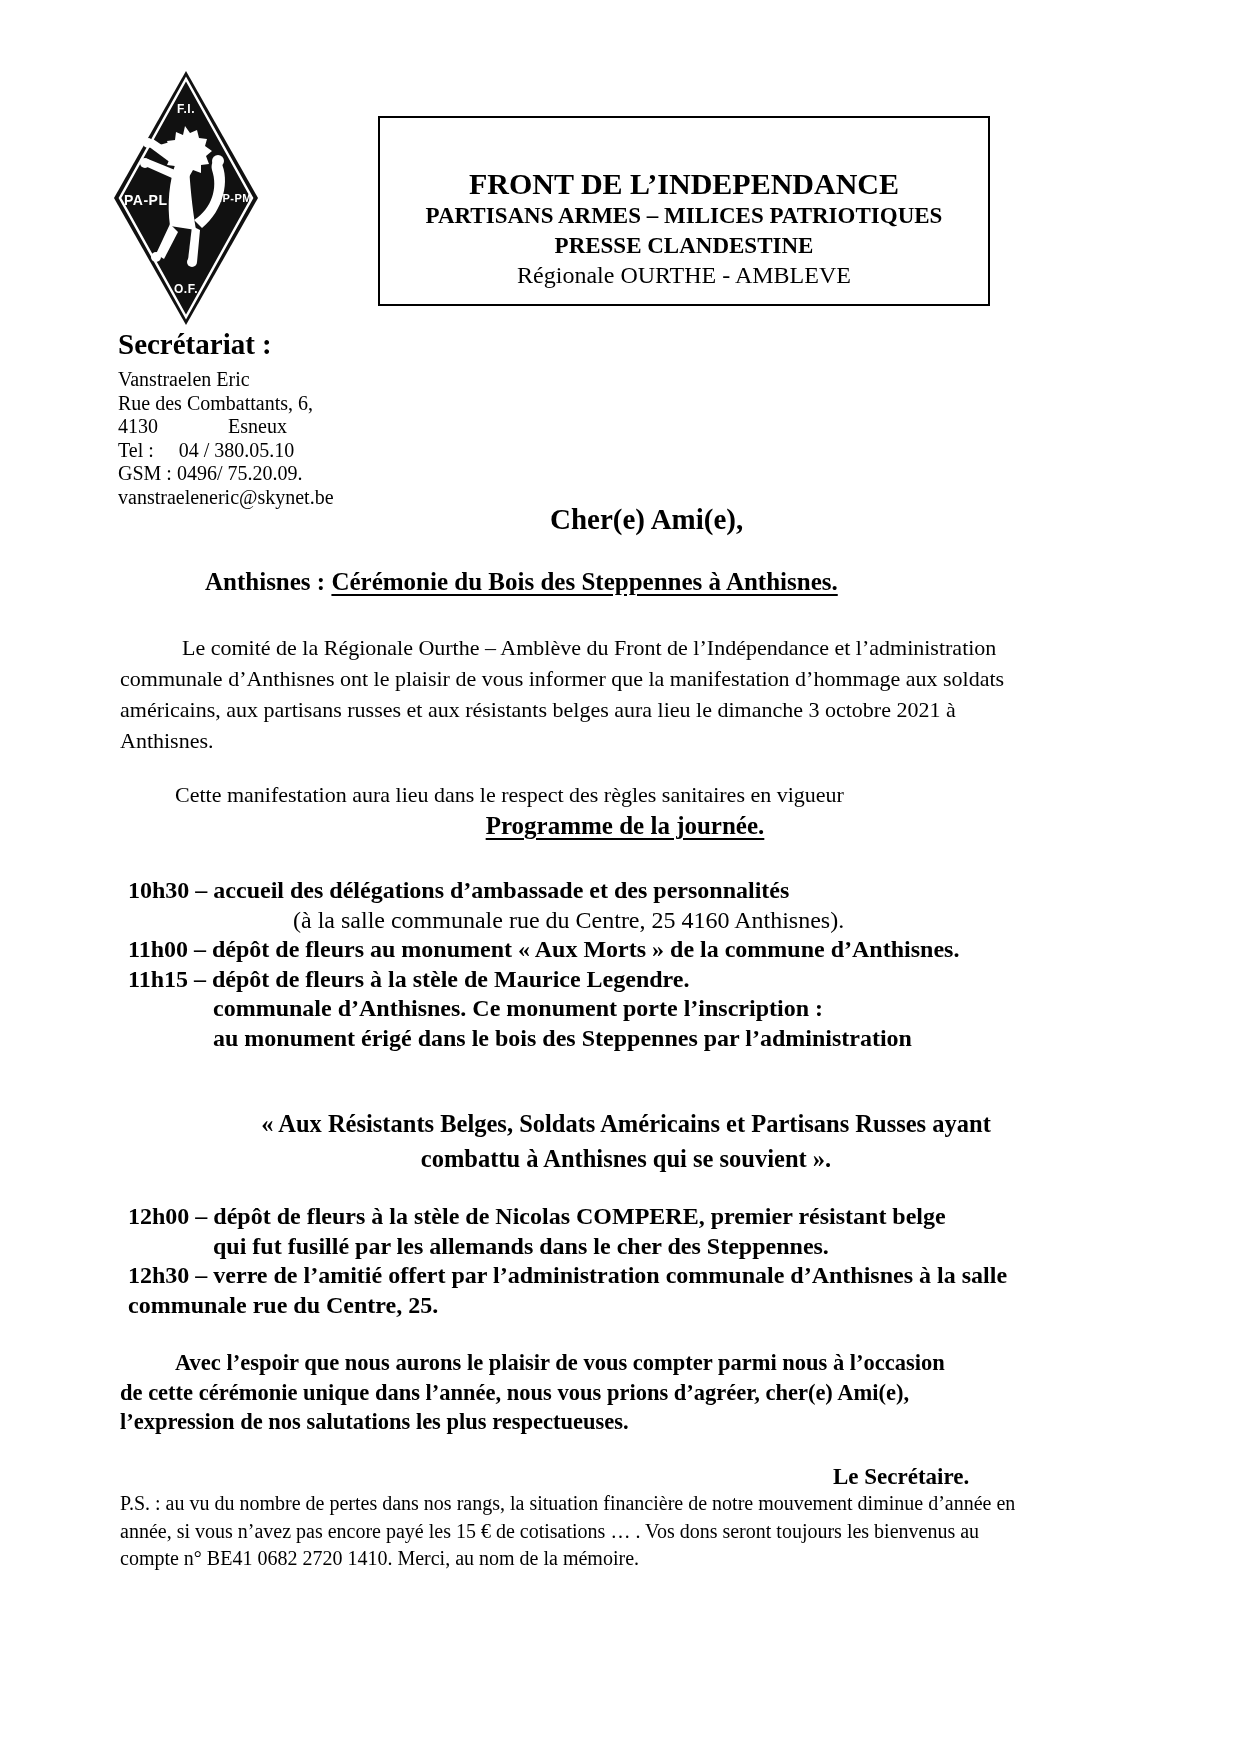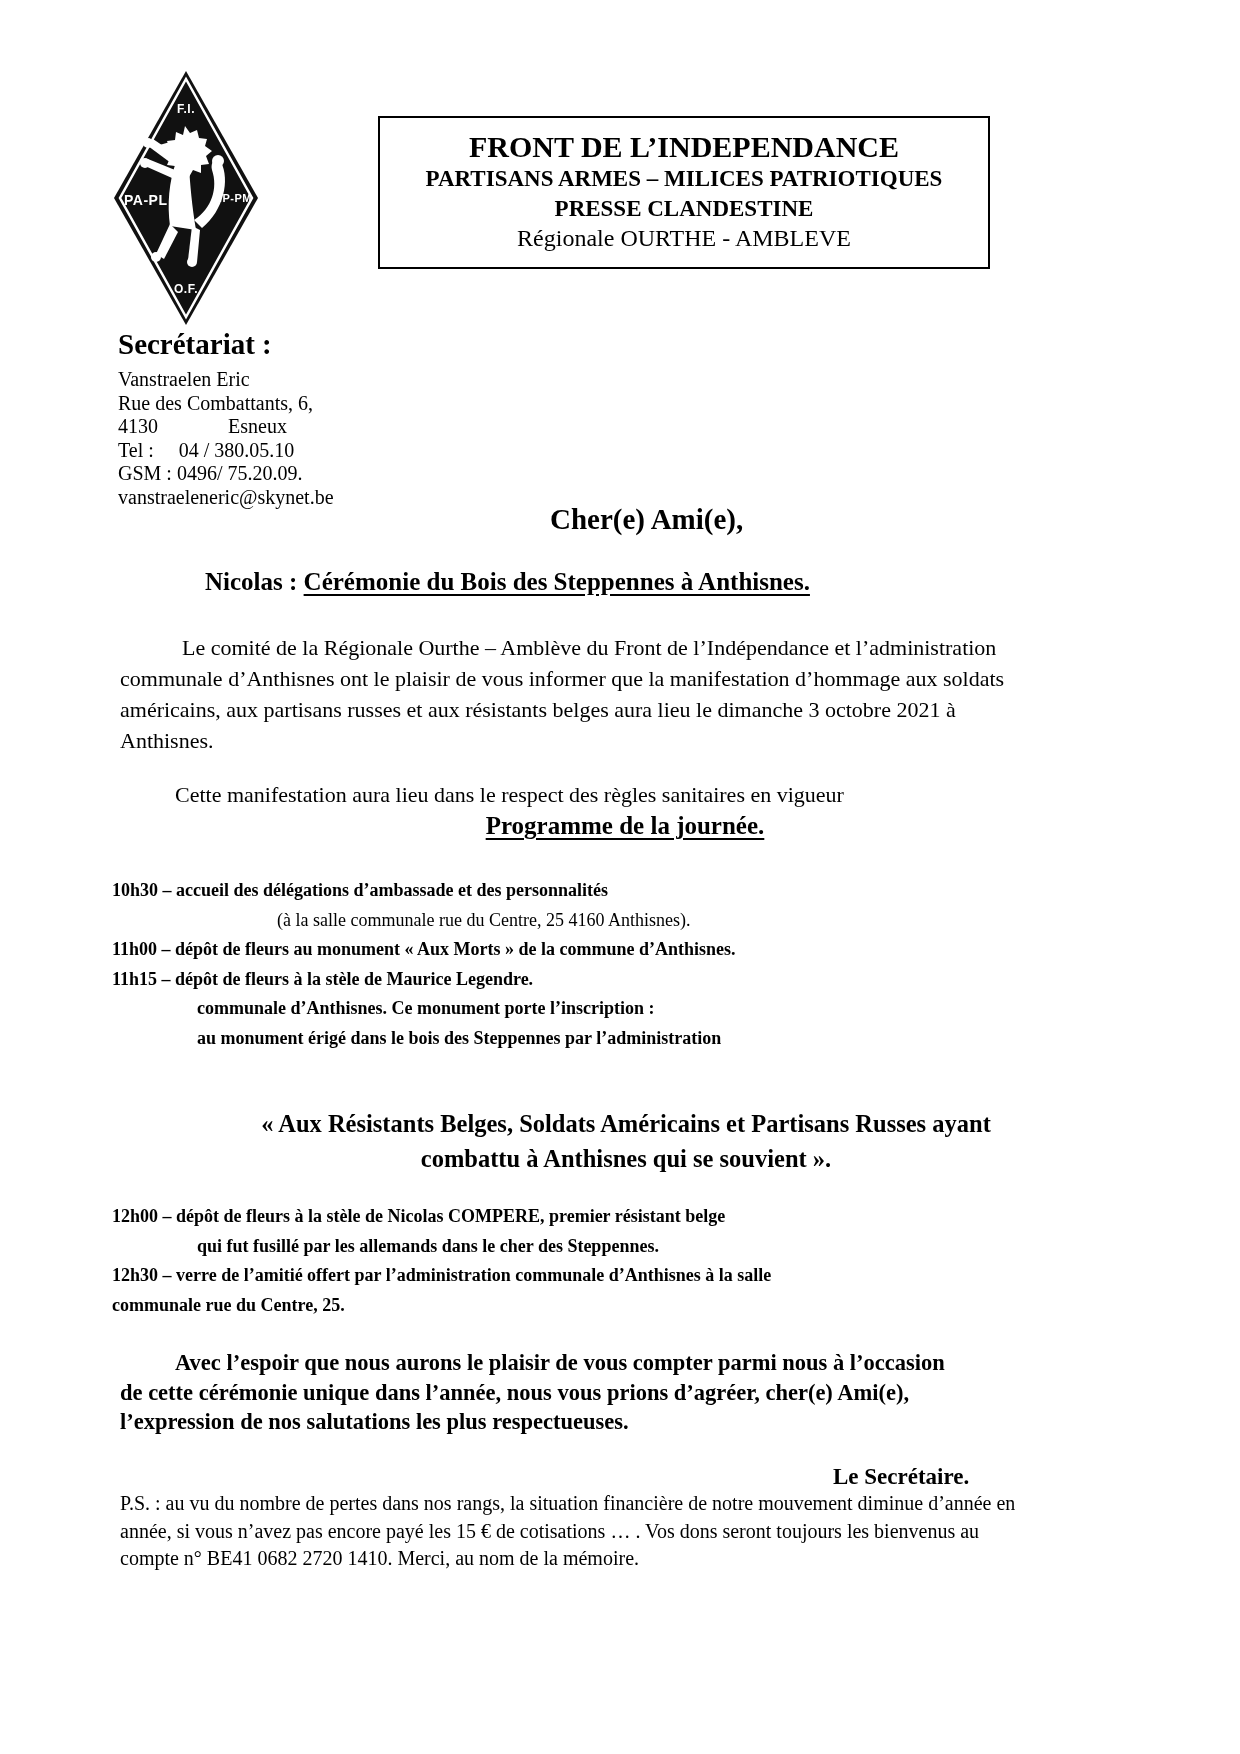--- a/index.html
+++ b/index.html
@@ -16,40 +16,40 @@
   }
   .logo-label.top{left:50%;top:32px;transform:translateX(-50%);}
   .logo-label.left{left:12px;top:122px;font-size:14px;}
   .logo-label.right{right:8px;top:122px;font-size:11px;}
   .logo-label.bottom{left:50%;bottom:30px;transform:translateX(-50%);}
   
   .hbox{
     position:absolute;left:378px;top:116px;width:612px;
     border:2px solid #000;text-align:center;padding:12px 6px 14px 6px;box-sizing:border-box;
   }
-  .hbox .t1{font-size:30px;font-weight:700;line-height:34px;}
+  .hbox .t1{font-size:30px;font-weight:700;line-height:34px;margin-top:37px;}
   .hbox .t2{font-size:23px;font-weight:700;line-height:30px;}
   .hbox .t3{font-size:23px;font-weight:700;line-height:29px;}
   .hbox .t4{font-size:24px;font-weight:400;line-height:30px;}
   
   .secretariat{position:absolute;left:118px;top:328px;font-size:20px;line-height:23.5px;}
   .secretariat .sec-title{font-size:29px;font-weight:700;line-height:32px;margin-bottom:8px;}
   .pre{white-space:pre;}
   .preline{white-space:pre-line;}
   
   .salutation{position:absolute;left:550px;top:503px;font-size:29px;font-weight:700;}
   .concerne{position:absolute;left:205px;top:568px;font-size:25px;font-weight:700;}
   .concerne .subject{text-decoration:underline;text-decoration-thickness:2px;text-underline-offset:4px;}
   .para1{position:absolute;left:120px;top:632px;width:1012px;font-size:22px;line-height:31px;text-indent:62px;}
   .sanitary{position:absolute;left:175px;top:782px;font-size:22px;}
   .prog-title{
     position:absolute;left:120px;top:812px;width:1010px;text-align:center;
     font-size:25px;font-weight:700;text-decoration:underline;text-decoration-thickness:2px;text-underline-offset:4px;
   }
-  .programme{position:absolute;left:112px;width:1012px;font-size:18px;font-weight:700;line-height:29.5px;}
+  .programme{position:absolute;left:128px;width:1012px;font-size:24px;font-weight:700;line-height:29.5px;}
   .prog1{top:876px;}
   .prog2{top:1202px;}
   .prog-line.ind-salle{padding-left:165px;font-weight:400;}
   .prog-line.ind{padding-left:85px;}
   .quote{
     position:absolute;left:120px;top:1106px;width:1012px;text-align:center;
     font-size:24.5px;font-weight:700;line-height:35px;
   }
   .closing{position:absolute;left:120px;top:1348px;width:1012px;font-size:22.5px;font-weight:700;line-height:29.5px;text-indent:55px;}
   .signature{position:absolute;left:833px;top:1464px;font-size:23px;font-weight:700;}
@@ -98,21 +98,21 @@
     <div class="pre">Vanstraelen Eric</div>
     <div class="pre">Rue des Combattants, 6,</div>
     <div class="pre">4130              Esneux</div>
     <div class="pre">Tel :     04 / 380.05.10</div>
     <div class="pre">GSM : 0496/ 75.20.09.</div>
     <div class="pre">vanstraeleneric@skynet.be</div>
   </div>
 
   <div class="salutation">Cher(e) Ami(e),</div>
 
-  <div class="concerne"><span>Nicolas : </span><span class="subject">Cérémonie du Bois des Steppennes à Anthisnes.</span></div>
+  <div class="concerne"><span>Anthisnes : </span><span class="subject">Cérémonie du Bois des Steppennes à Anthisnes.</span></div>
 
   <div class="para1 preline">Le comité de la Régionale Ourthe – Amblève du Front de l’Indépendance et l’administration
 communale d’Anthisnes ont le plaisir de vous informer que la manifestation d’hommage aux soldats
 américains, aux partisans russes et aux résistants belges aura lieu le dimanche 3 octobre 2021 à
 Anthisnes.</div>
 
   <div class="sanitary">Cette manifestation aura lieu dans le respect des règles sanitaires en vigueur</div>
 
   <div class="prog-title">Programme de la journée.</div>
 

